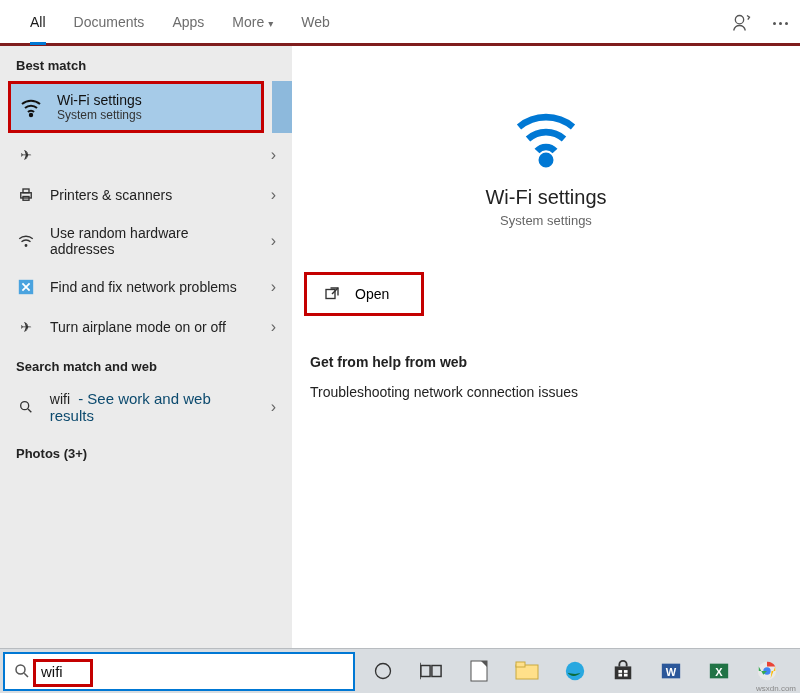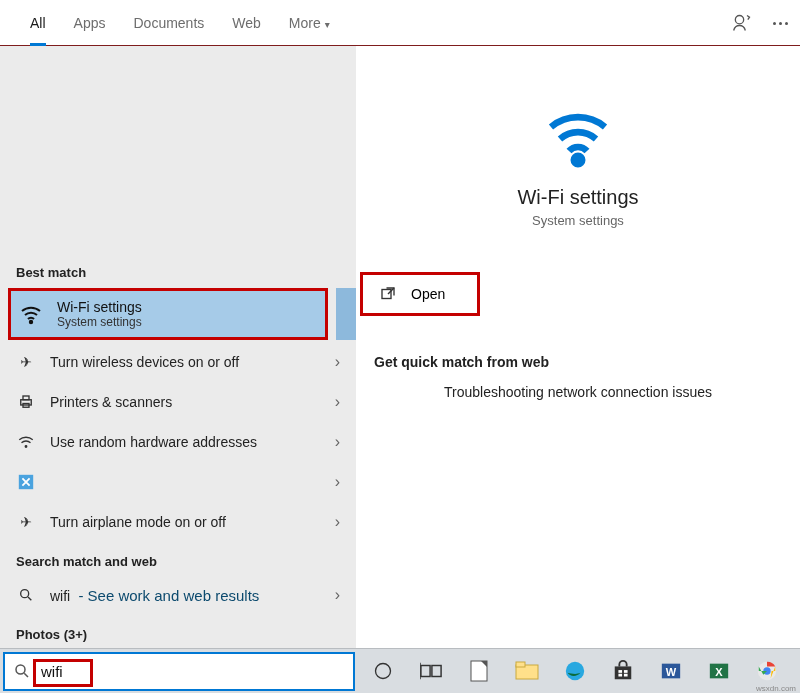--- a/index.html
+++ b/index.html
@@ -1,71 +1,71 @@
 <!DOCTYPE html>
 <html><head>
 <meta charset="utf-8">
 <style>
   * { box-sizing: border-box; font-family: "Segoe UI", Arial, sans-serif; }
   html, body { margin: 0; padding: 0; }
   body { width: 800px; height: 693px; background: #fff; position: relative; overflow: hidden; }
 
   .window { width: 800px; height: 648px; background: #fff; display: flex; flex-direction: column; }
-  .tabbar { height: 46px; display: flex; padding-left: 16px; background:#fff; border-bottom:1px solid #7f1d1d; position:relative;}
+  .tabbar { height: 46px; display: flex; align-items: center; padding-left: 16px; background:#fff; border-bottom:3px solid #7f1d1d; position:relative;}
   .tabbar .tab { font-size:14px; color:#6d6d6d; padding:0 14px; height:46px; line-height:46px; cursor:pointer; position:relative;}
   .tabbar .tab.active { color:#1a1a1a; }
   .tabbar .tab.active::after { content:""; position:absolute; left:14px; right:14px; bottom:0; height:3px; background:#0078d4; }
   .tabbar .more-caret { margin-left:4px; font-size:10px;}
   .tabbar .right { position:absolute; right:10px; top:0; height:46px; display:flex; align-items:center; gap:18px;}
   .tabbar .icon-btn { width:20px; height:20px; color:#555; }
 
   .body { flex:1; display:flex; }
-  .left { width:356px; background:#ebebeb; display:flex; flex-direction:column; overflow:hidden;justify-content:flex-end; }
+  .left { width:292px; background:#ebebeb; display:flex; flex-direction:column; overflow:hidden; }
   .rightpane { flex:1; background:#fff; position:relative; padding:0; }
 
   .section-label { font-size:13px; font-weight:600; color:#222; padding:12px 16px 6px; }
   .best { background:#a6cbe8; border:3px solid #c40000; margin:2px 8px 2px 8px; padding:8px 8px 8px 8px; display:flex; align-items:center; gap:14px; position:relative;}
   .best .wifi-ico { width:24px; height:24px; }
   .best .title { font-size:14px; color:#111; }
   .best .sub { font-size:12px; color:#333; }
   .best-wrap { display:flex; align-items:stretch; }
   .best-shadow { width:20px; background:#8db9dc; margin:2px 0;}
   .left .row { display:flex; align-items:center; padding:10px 16px; gap:14px; cursor:pointer; font-size:14px; color:#222; }
   .left .row .ico { width:20px; height:20px; display:flex; align-items:center; justify-content:center; color:#333; }
   .left .row .chev { margin-left:auto; color:#666; font-size:16px; }
   .left .web-sub { color:#0c4a6e; font-size:15px; margin-left:4px; }
 
   .preview-icon { width:72px; height:72px; margin:54px auto 14px;}
   .preview-title { text-align:center; font-size:20px; color:#222;}
   .preview-sub { text-align:center; font-size:13px; color:#666; margin-top:4px; margin-bottom:44px;}
-  .open-row { display:flex; align-items:center; gap:14px; padding:10px 16px; border:3px solid #c40000; width:120px; margin-left:4px; font-size:14px; }
+  .open-row { display:flex; align-items:center; gap:14px; padding:10px 16px; border:3px solid #c40000; width:120px; margin-left:12px; font-size:14px; }
   .open-row .open-ico { width:18px; height:18px;}
   .help-head { font-size:14px; font-weight:600; color:#222; margin:38px 18px 14px;}
-  .help-link { font-size:14px; color:#222; margin:0 18px;text-align:center;}
+  .help-link { font-size:14px; color:#222; margin:0 18px;}
 
   .taskbar { position:absolute; left:0; right:0; bottom:0; height:45px; background:#d9dde1; display:flex; align-items:center; border-top:1px solid #b8bcc0;}
   .searchbox { height:39px; margin:3px 0 3px 3px; width:352px; border:2px solid #0078d4; background:#fff; display:flex; align-items:center; position:relative; flex-shrink:0;}
   .searchbox .mag { width:18px; height:18px; margin:0 8px; color:#555;}
   .searchbox input { border:none; outline:none; font-size:15px; flex:1; background:transparent; color:#111;}
   .search-highlight { position:absolute; left:28px; top:5px; width:60px; height:28px; border:3px solid #c40000; pointer-events:none;}
   .task-icons { display:flex; align-items:center; gap:8px; margin-left:8px; flex:1; }
   .task-icons .ti { width:40px; height:40px; display:flex; align-items:center; justify-content:center; font-size:20px;}
   .watermark { position:absolute; right:4px; bottom:0; font-size:8px; color:#888;text-align:right;}
   svg { display:block; }
 </style>
 </head>
 <body>
 
 <div class="window">
   <div class="tabbar">
     <div class="tab active">All</div>
+    <div class="tab">Documents</div>
     <div class="tab">Apps</div>
-    <div class="tab">Documents</div>
+    <div class="tab"><span>More</span><span class="more-caret">▾</span></div>
     <div class="tab">Web</div>
-    <div class="tab"><span>More</span><span class="more-caret">▾</span></div>
     <div class="right">
       <svg class="icon-btn" viewBox="0 0 24 24" fill="none" stroke="currentColor" stroke-width="1.6">
           <circle cx="9" cy="8" r="5"></circle>
           <path d="M2 21c1-4 4-6 7-6s6 2 7 6"></path>
           <path d="M18 3l3 2-2 3"></path>
         </svg>
       <div class="icon-btn" style="display:flex;gap:3px;align-items:center;justify-content:center;">
           <span style="width:3px;height:3px;background:#555;border-radius:50%;"></span>
           <span style="width:3px;height:3px;background:#555;border-radius:50%;"></span>
           <span style="width:3px;height:3px;background:#555;border-radius:50%;"></span>
@@ -88,21 +88,20 @@
             <div class="title">Wi-Fi settings</div>
             <div class="sub">System settings</div>
           </div>
         </div>
         <div class="best-shadow"></div>
       </div>
 
 
       <div class="row">
         <span class="ico">✈</span>
-        <span>Turn wireless devices on or off</span>
         <span class="chev">›</span>
       </div>
       <div class="row">
         <span class="ico">
           <svg viewBox="0 0 24 24" width="18" height="18" fill="none" stroke="#333" stroke-width="1.8">
               <rect x="5" y="9" width="14" height="7"></rect>
               <rect x="8" y="4" width="8" height="5"></rect>
               <rect x="8" y="14" width="8" height="5"></rect>
             </svg>
         </span>
@@ -120,20 +119,21 @@
         <span>Use random hardware addresses</span>
         <span class="chev">›</span>
       </div>
       <div class="row">
         <span class="ico">
           <svg viewBox="0 0 20 20" width="18" height="18">
               <rect x="2" y="2" width="16" height="16" fill="#4aa3df"></rect>
               <path d="M6 6l8 8M14 6l-8 8" stroke="#fff" stroke-width="2"></path>
             </svg>
         </span>
+        <span>Find and fix network problems</span>
         <span class="chev">›</span>
       </div>
       <div class="row">
         <span class="ico">✈</span>
         <span>Turn airplane mode on or off</span>
         <span class="chev">›</span>
       </div>
 
       <div class="section-label">Search match and web</div>
       <div class="row">
@@ -162,21 +162,21 @@
 
       <div class="open-row">
         <svg class="open-ico" viewBox="0 0 24 24" fill="none" stroke="#333" stroke-width="1.8">
             <rect x="4" y="6" width="12" height="12"></rect>
             <path d="M10 4h10v10"></path>
             <path d="M20 4l-8 8"></path>
           </svg>
         <span>Open</span>
       </div>
 
-      <div class="help-head">Get quick match from web</div>
+      <div class="help-head">Get from help from web</div>
       <div class="help-link">Troubleshooting network connection issues</div>
     </div>
   </div>
 </div>
 
 <div class="taskbar">
   <div class="searchbox">
     <svg class="mag" viewBox="0 0 24 24" fill="none" stroke="#555" stroke-width="2">
         <circle cx="10" cy="10" r="6"></circle>
         <line x1="15" y1="15" x2="20" y2="20"></line>

